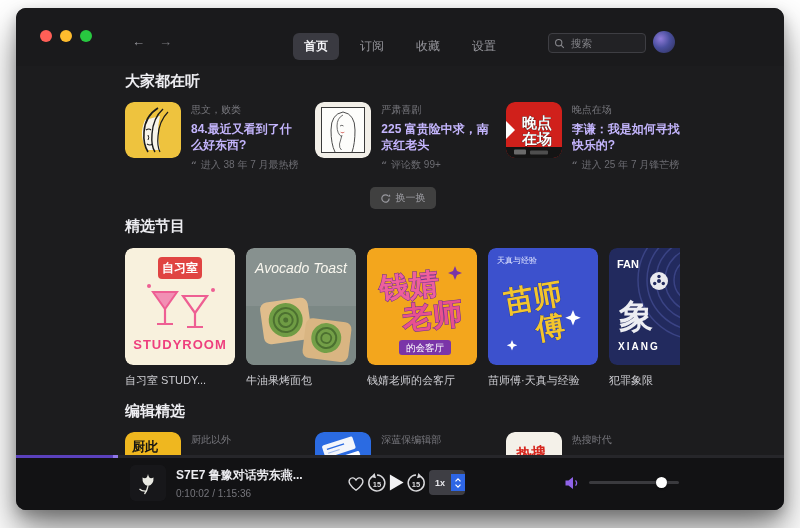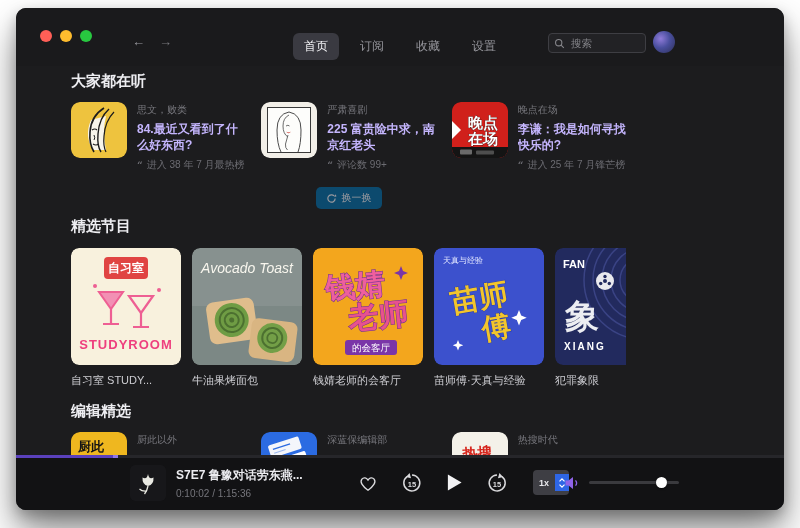--- a/index.html
+++ b/index.html
@@ -9,58 +9,58 @@
           box-shadow:0 22px 38px rgba(0,0,0,.45),0 6px 14px rgba(0,0,0,.25)}
   
   .titlebar{height:58px;background:#1a1a1c;position:relative}
   .traffic{position:absolute;left:24px;top:22px;display:flex;gap:8px}
   .tl{width:12px;height:12px;border-radius:50%;display:inline-block}
   .tl.red{background:#ff5f57}.tl.yellow{background:#febc2e}.tl.green{background:#28c840}
   .navarrows{position:absolute;left:116px;top:26px;display:flex;gap:14px;font-size:13px}
   .navarrows .back{color:#9a9aa0}.navarrows .fwd{color:#77777c}
   .tabs{position:absolute;left:50%;top:25px;transform:translateX(-50%);display:flex;gap:10px;align-items:center}
   .tab{font-size:12px;color:#96969c;padding:5px 11px;border-radius:6px;white-space:nowrap;cursor:default}
-  .tab.active{background:#3a3a41;color:#f3f3f6;font-weight:400}
+  .tab.active{background:#3a3a41;color:#f3f3f6;font-weight:700}
   .search{position:absolute;right:138px;top:25px;width:86px;height:18px;background:#222225;border:1px solid #3e3e43;border-radius:4px;
           display:flex;align-items:center;padding:0 5px;gap:4px}
   .search input{background:transparent;border:none;outline:none;width:60px;font-size:10.5px;color:#cfcfd2;font-family:"Liberation Sans",sans-serif}
   .search input::placeholder{color:#85858a}
   .avatar{position:absolute;right:109px;top:23px;width:22px;height:22px;border-radius:50%;
           background:radial-gradient(circle at 35% 35%,#8f7bd8 0%,#4a4f9e 45%,#2c2f55 100%)}
   
-  .content{height:389px;box-sizing:border-box;padding:6px 0 0 55px;overflow:hidden;background:#1c1c1e}
+  .content{height:389px;box-sizing:border-box;padding:6px 0 0 109px;overflow:hidden;background:#1c1c1e}
   .inner{width:555px}
   .sectitle{font-size:15px;font-weight:700;color:#ededf1;margin:0}
   .epcards{display:flex;gap:16px;margin-top:11px}
   .epcard{flex:1;display:flex;gap:10px;min-width:0;cursor:default}
   .cover56{width:56px;height:56px;border-radius:8px;flex:none;display:block}
   .eptext{display:flex;flex-direction:column;min-width:0;padding-top:1px}
   .eplabel{font-size:10px;color:#77777d;white-space:nowrap;overflow:hidden;text-overflow:ellipsis}
   .eptitle{font-size:12px;font-weight:700;color:#c4b5fd;line-height:1.3;margin-top:5px;
            display:-webkit-box;-webkit-line-clamp:2;-webkit-box-orient:vertical;overflow:hidden}
   .epmeta{font-size:10px;color:#6c6c72;margin-top:auto;padding-top:5px;white-space:nowrap;overflow:hidden;display:flex;gap:4px;align-items:baseline}
   .quote{font-family:"DejaVu Serif",serif;font-weight:700;color:#6c6c72}
   .refreshrow{display:flex;justify-content:center;margin:15px 0 4px}
-  .refreshbtn{display:flex;align-items:center;gap:5px;background:#0c4a6e;border-radius:5px;padding:4px 10px;
+  .refreshbtn{display:flex;align-items:center;gap:5px;background:#404040;border-radius:5px;padding:4px 10px;
               font-size:10px;color:#9a9aa0;cursor:default}
   .shelf{display:flex;gap:11px;width:555px;overflow:hidden;margin-top:12px}
   .shelfitem{width:110px;flex:none;cursor:default}
   .shelfcover{width:110px;height:117px;border-radius:8px;display:block}
   .caption{font-size:11px;color:#cdcdd2;margin-top:8px;white-space:nowrap;overflow:hidden;text-overflow:ellipsis}
   .mt16{margin-top:8px}.mt18{margin-top:14px}
   
   .player{position:absolute;left:0;right:0;bottom:0;height:55px;background:#121214;display:flex;align-items:center}
   .progress{position:absolute;top:0;left:0;right:0;height:3px;background:#26262a}
   .progress-fill{height:100%;background:#5b41bd}
   .progress-tip{position:absolute;top:0;height:3px;width:5px;background:#9078e8}
   .pthumb{width:36px;height:36px;border-radius:5px;flex:none;margin-left:114px;display:block}
   .ptext{margin-left:10px;min-width:0}
   .ptitle{font-size:12px;font-weight:700;color:#ececf0;white-space:nowrap;overflow:hidden;max-width:165px}
   .ptime{font-size:10px;color:#76767c;margin-top:4px}
-  .pcontrols{position:absolute;left:342px;display:flex;align-items:center;gap:23px}
+  .pcontrols{position:absolute;left:330px;display:flex;align-items:center;}
   .icbtn{display:flex;align-items:center;justify-content:center;cursor:default}
   .skipwrap{position:relative;width:22px;height:22px}
   .skipwrap text{font-weight:700}
   .speed{display:flex;align-items:center;background:#3e3e44;border-radius:4px;height:25px;overflow:hidden;margin-left:2px}
   .speedval{font-size:9px;color:#e8e8ec;padding:0 6px;font-weight:700}
   .speedstep{width:14px;height:17px;background:#2e66e5;display:flex;align-items:center;justify-content:center}
   .volume{position:absolute;left:548px;display:flex;align-items:center;gap:9px}
   .voltrack{position:relative;width:90px;height:3px;border-radius:2px;background:#3a3a3e}
   .volfill{height:100%;border-radius:2px;background:#7e4fe0}
   .volknob{position:absolute;top:-4px;width:11px;height:11px;border-radius:50%;background:#ffffff;box-shadow:0 1px 2px rgba(0,0,0,.5)}

